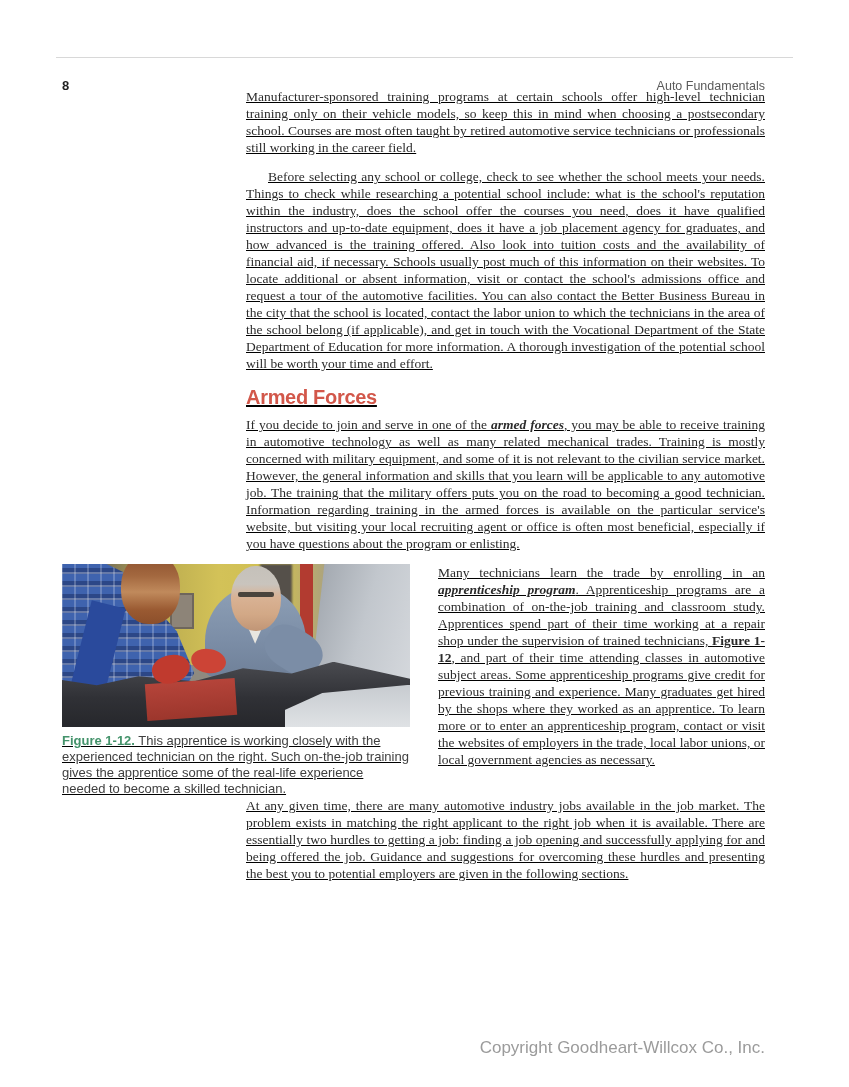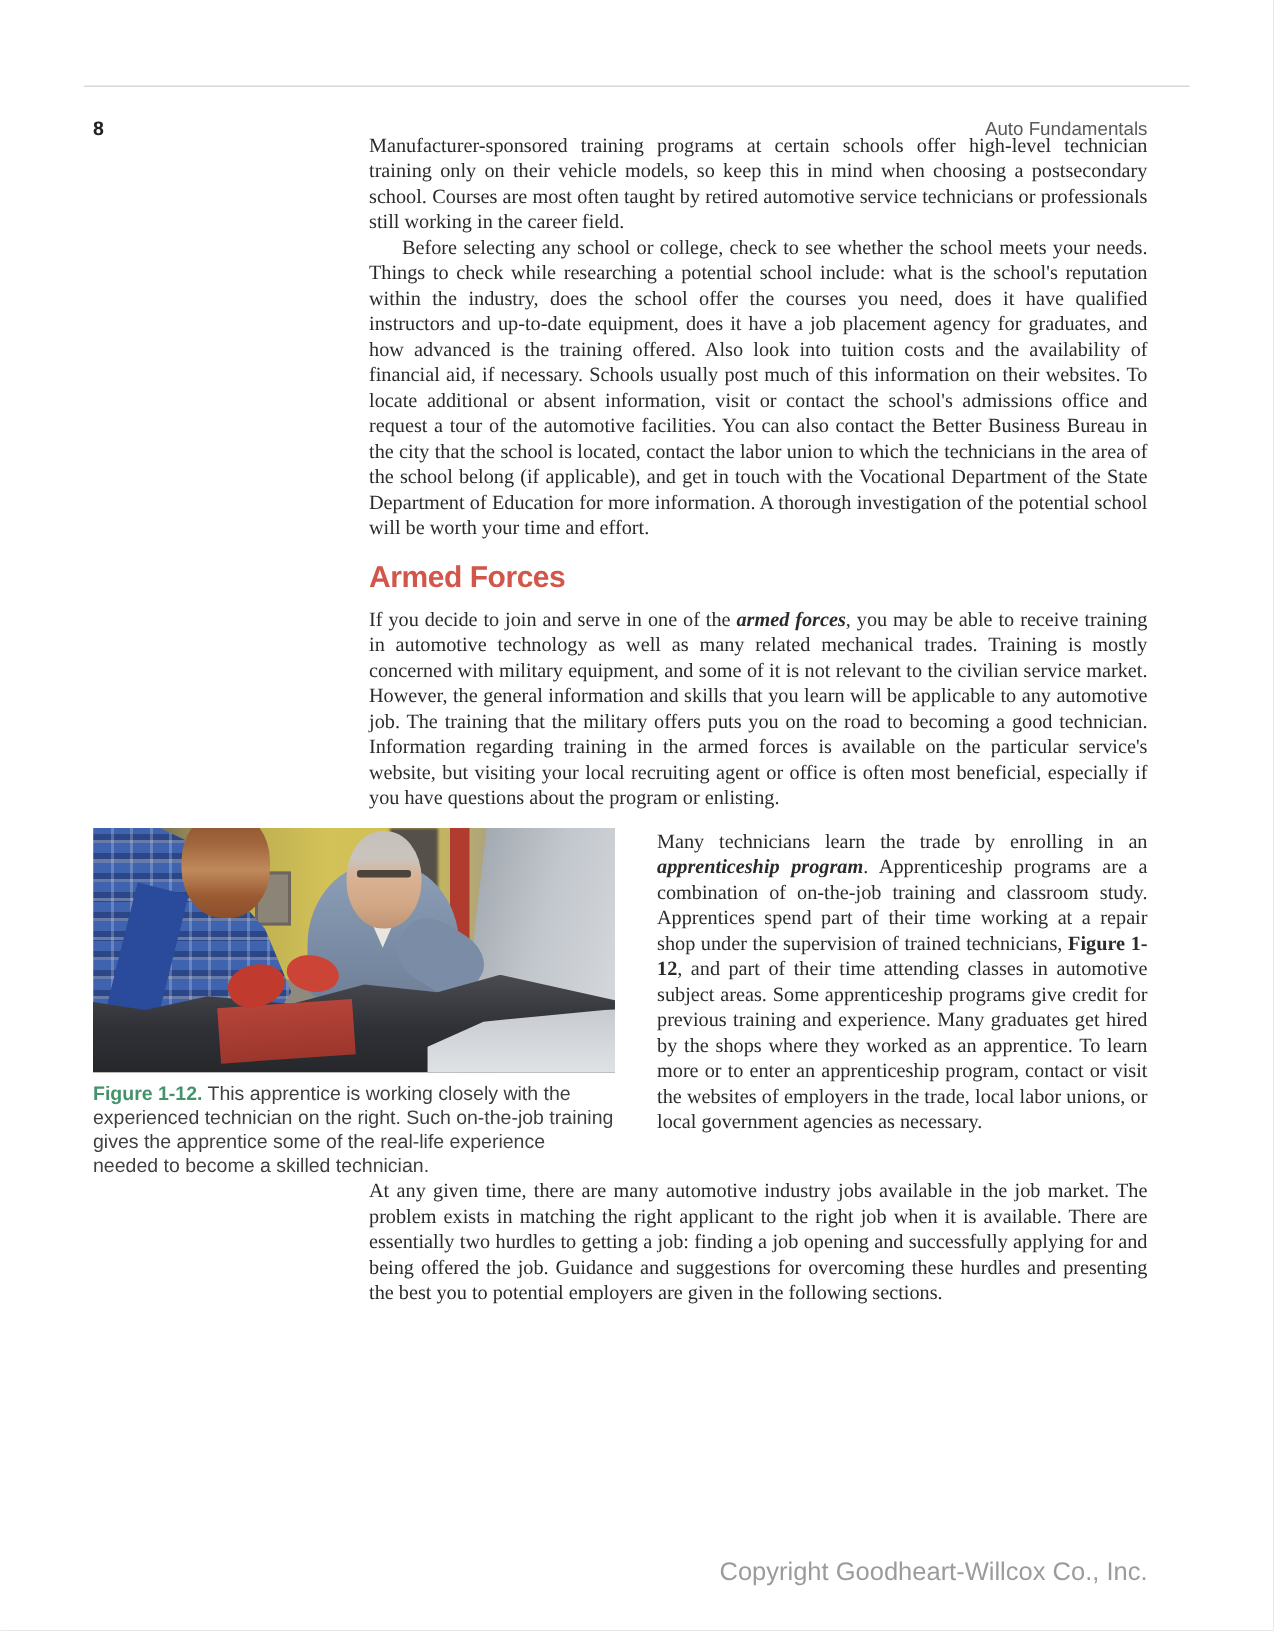--- a/index.html
+++ b/index.html
@@ -22,27 +22,27 @@
   .running-head{
     position:absolute;top:36px;left:62px;right:84px;
     display:flex;justify-content:space-between;align-items:baseline;
     font-family:"Liberation Sans", sans-serif;
   }
   .page-num{font-size:13px;font-weight:bold;color:#222;}
   .book-title{font-size:12.5px;color:#5a5a5a;margin-top:43px;}
   .header-rule{position:absolute;top:57px;left:56px;right:56px;height:1px;background:#d8d8d8;}
 
   
-  .content{padding:88px 84px 0 62px;}
+  .content{padding:88px 84px 0 62px;text-decoration:underline;}
   .indent{margin-left:184px;}
   p.body{
     font-size:13.5px;line-height:17px;color:#2b2b2b;
     text-align:justify;
   }
-  p.body + p.body{margin-top:0;}
+  p.body + p.body{margin-top:12px;}
   p.ind{text-indent:22px;}
   .run-bold-italic{font-weight:bold;font-style:italic;}
   .run-bold{font-weight:bold;}
 
   h2.red{
     font-family:"Liberation Sans", sans-serif;
     font-size:20px;font-weight:bold;letter-spacing:-.3px;
     color:var(--heading-red,#d2574a);
     margin:14px 0 7px 0;
   }

